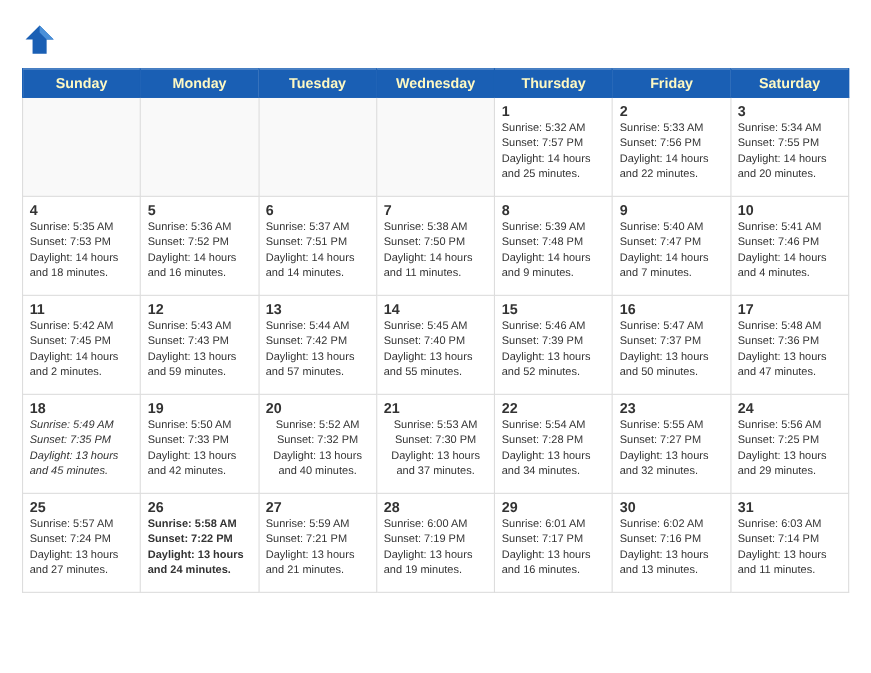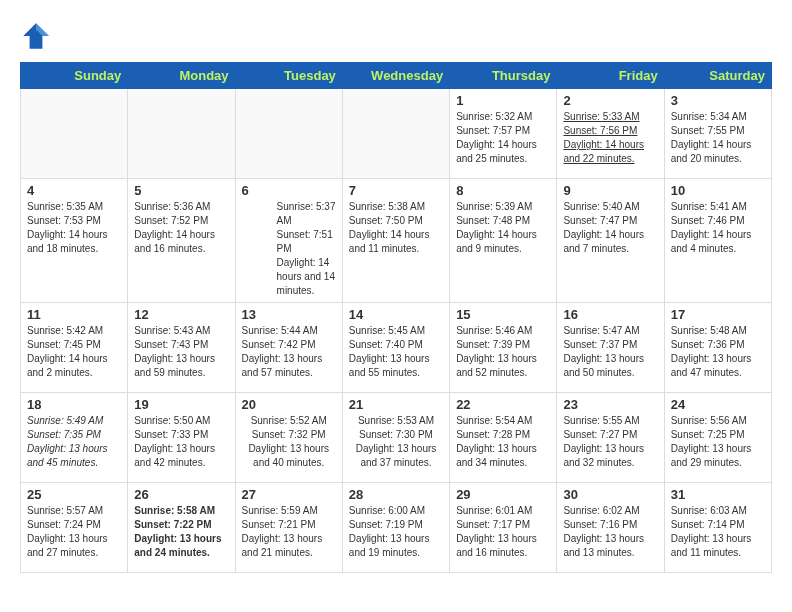--- a/index.html
+++ b/index.html
@@ -44,22 +44,22 @@
       font-size: 15px;
       color: #555;
     }
     .calendar {
       width: 100%;
       border-collapse: collapse;
       border: 1px solid #ccc;
     }
     .calendar th {
       background-color: #1a5fb4;
-      color: #bef264;
-      text-align: right;
+      color: #fef9c3;
+      text-align: center;
       padding: 5px 6px;
       font-size: 13px;
       border: 1px solid #1a5fb4;
     }
     .calendar td {
       width: 107px;
       vertical-align: top;
       padding: 4px 6px;
       font-size: 10.5px;
       color: #333;
@@ -123,21 +123,21 @@
         <td class="empty"></td>
         <td class="empty"></td>
         <td>
           <div class="day-number">1</div>
           <div class="day-info" style="white-space: pre-line;">Sunrise: 5:32 AM
 Sunset: 7:57 PM
 Daylight: 14 hours and 25 minutes.</div>
         </td>
         <td>
           <div class="day-number">2</div>
-          <div class="day-info" style="white-space: pre-line; text-decoration: underline;">Sunrise: 5:33 AM
+          <div class="day-info" style="white-space: pre-line;">Sunrise: 5:33 AM
 Sunset: 7:56 PM
 Daylight: 14 hours and 22 minutes.</div>
         </td>
         <td>
           <div class="day-number">3</div>
           <div class="day-info" style="white-space: pre-line;">Sunrise: 5:34 AM
 Sunset: 7:55 PM
 Daylight: 14 hours and 20 minutes.</div>
         </td>
       </tr>
@@ -149,21 +149,21 @@
 Daylight: 14 hours and 18 minutes.</div>
         </td>
         <td>
           <div class="day-number">5</div>
           <div class="day-info" style="white-space: pre-line;">Sunrise: 5:36 AM
 Sunset: 7:52 PM
 Daylight: 14 hours and 16 minutes.</div>
         </td>
         <td>
           <div class="day-number">6</div>
-          <div class="day-info" style="white-space: pre-line; margin-left: 35px;">Sunrise: 5:37 AM
+          <div class="day-info" style="white-space: pre-line;">Sunrise: 5:37 AM
 Sunset: 7:51 PM
 Daylight: 14 hours and 14 minutes.</div>
         </td>
         <td>
           <div class="day-number">7</div>
           <div class="day-info" style="white-space: pre-line;">Sunrise: 5:38 AM
 Sunset: 7:50 PM
 Daylight: 14 hours and 11 minutes.</div>
         </td>
         <td>

